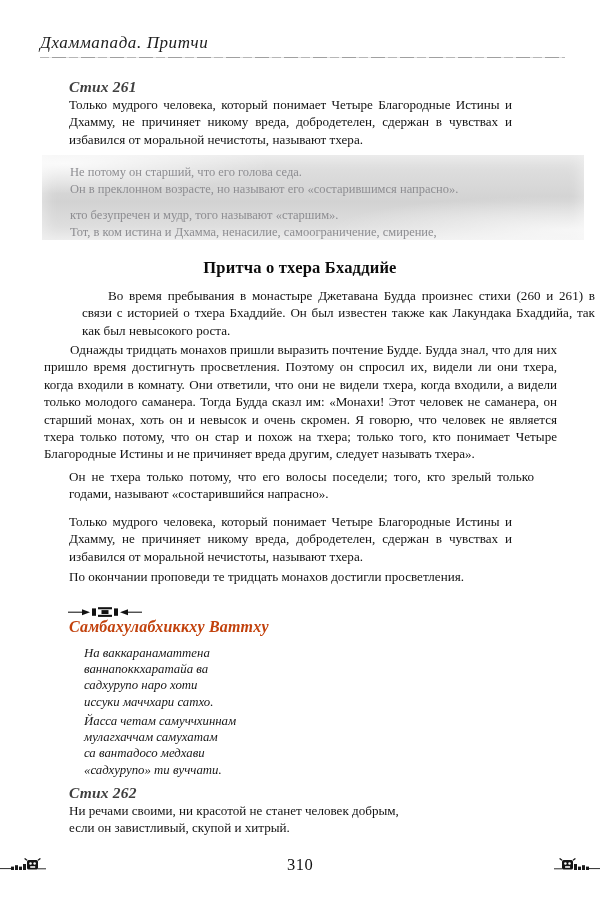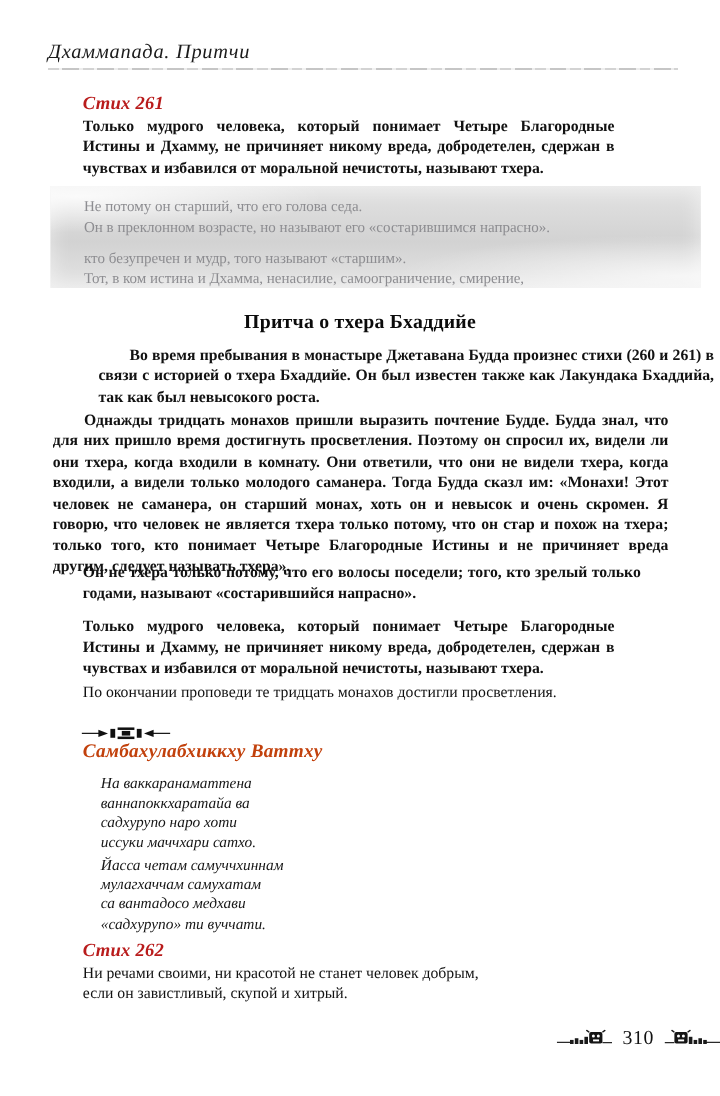--- a/index.html
+++ b/index.html
@@ -51,34 +51,33 @@
     opacity: 0.85;
   }
 
   
   .verse-label {
     position: absolute;
     font-style: italic;
     font-weight: bold;
     font-size: 15.5px;
     letter-spacing: 0.2px;
-    color: #b91c1c;
+    color: #404040;
   }
 
   .block {
     position: absolute;
     font-size: 13.1px;
     line-height: 17.4px;
     text-align: left;
     color: #121212;
   }
   .block.just {
     text-align: justify;
     text-justify: inter-word;
-    font-weight: bold;
   }
 
   
   .quote-panel {
     position: absolute;
     left: 42px;
     top: 155px;
     width: 542px;
     height: 85px;
     background: #d9d9d9;
@@ -151,21 +150,21 @@
   }
 
   
   .footer {
     position: absolute;
     left: 0;
     top: 855px;
     width: 600px;
     display: flex;
     align-items: center;
-    justify-content: flex-end;
+    justify-content: space-between;
     gap: 7px;
   }
   .page-number {
     font-size: 16.5px;
     color: #111111;
     letter-spacing: 0.5px;
   }
   .foot-orn {
     width: 48px;
     height: 14px;

